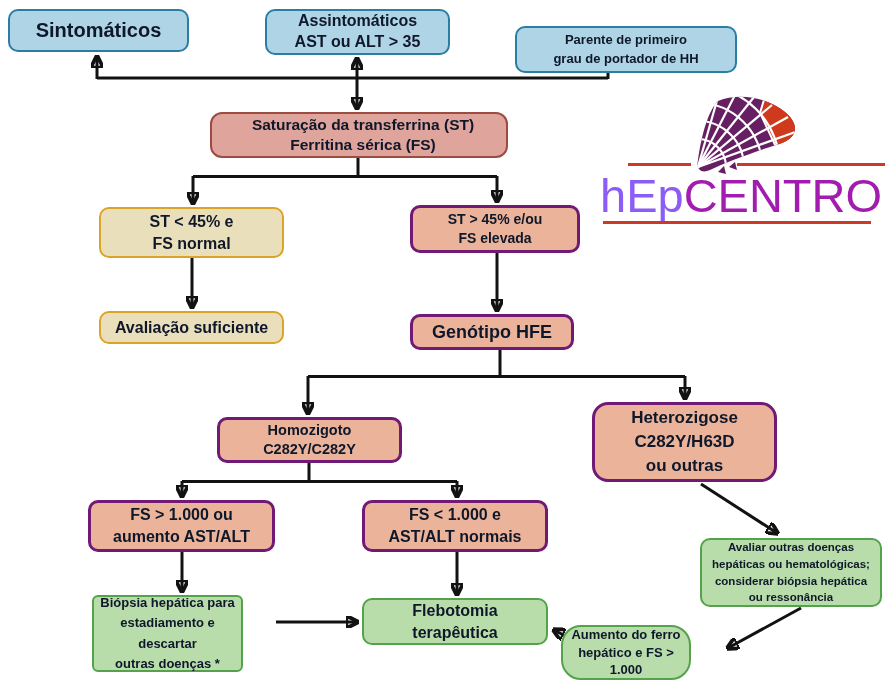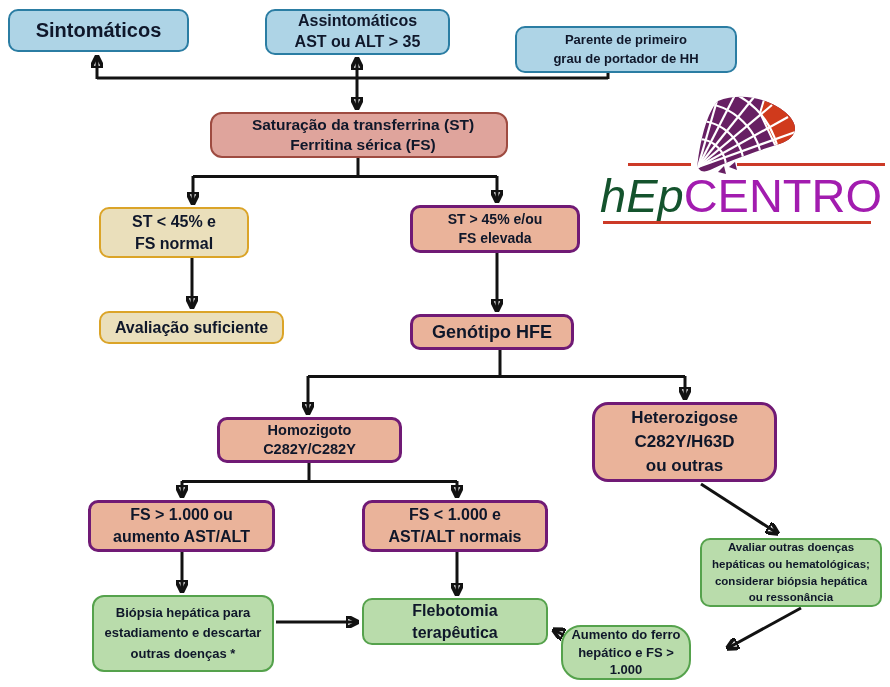--- a/index.html
+++ b/index.html
@@ -31,21 +31,21 @@
   #arrows path{stroke:#121212;stroke-width:3;fill:none;}
   
   #logo{position:absolute;left:598px;top:92px;width:292px;height:150px;z-index:2;}
   #liver{position:absolute;left:90px;top:2px;width:112px;height:82px;}
   #logo-text{
     position:absolute;left:2px;top:80px;
     font-size:47px;line-height:1;letter-spacing:0px;
     font-family:"Liberation Sans", sans-serif;
     white-space:nowrap;
   }
-  .logo-red{color:#14532d;font-style:italic;}
+  .logo-red{color:#8b5cf6;}
   .logo-purple{color:#a21caf;}
   .logo-line{position:absolute;height:2.5px;background:#cc3a27;}
   #logo-line-left {left:30px;top:71px;width:63px;}
   #logo-line-right{left:139px;top:71px;width:148px;}
   #logo-line-bottom{left:5px;top:129px;width:268px;}
 </style>
 </head>
 <body>
 
 <div id="canvas">
@@ -84,21 +84,21 @@
 
   <div class="node blue" style="left:265px;top:9px;width:185px;height:46px;font-size:16px;line-height:1.3">Assintomáticos
 AST ou ALT &gt; 35</div>
 
   <div class="node blue" style="left:515px;top:26px;width:222px;height:47px;font-size:13px;line-height:1.4">Parente de primeiro
 grau de portador de HH</div>
 
   <div class="node pink" style="left:210px;top:112px;width:298px;height:46px;font-size:15.5px;line-height:1.3">Saturação da transferrina (ST)
 Ferritina sérica (FS)</div>
 
-  <div class="node tan" style="left:99px;top:207px;width:150px;height:51px;font-size:16px">ST &lt; 45% e
+  <div class="node tan" style="left:99px;top:207px;width:185px;height:51px;font-size:16px">ST &lt; 45% e
 FS normal</div>
 
   <div class="node orange" style="left:410px;top:205px;width:170px;height:48px;font-size:14px">ST &gt; 45% e/ou
 FS elevada</div>
 
   <div class="node tan" style="left:99px;top:311px;width:185px;height:33px;font-size:16px">Avaliação suficiente</div>
 
   <div class="node orange" style="left:410px;top:314px;width:164px;height:36px;font-size:18px">Genótipo HFE</div>
 
   <div class="node orange" style="left:217px;top:417px;width:185px;height:46px;font-size:14.5px;line-height:1.3">Homozigoto
@@ -107,21 +107,21 @@
   <div class="node orange" style="left:592px;top:402px;width:185px;height:80px;font-size:17px;border-radius:16px;line-height:1.4">Heterozigose
 C282Y/H63D
 ou outras</div>
 
   <div class="node orange" style="left:88px;top:500px;width:187px;height:52px;font-size:16px">FS &gt; 1.000 ou
 aumento AST/ALT</div>
 
   <div class="node orange" style="left:362px;top:500px;width:186px;height:52px;font-size:16px">FS &lt; 1.000 e
 AST/ALT normais</div>
 
-  <div class="node green" style="left:92px;top:595px;width:182px;height:77px;font-size:13px;border-radius:12px;line-height:1.55">Biópsia hepática para
+  <div class="node green" style="left:92px;top:595px;width:151px;height:77px;font-size:13px;border-radius:6px;line-height:1.55">Biópsia hepática para
 estadiamento e descartar
 outras doenças *</div>
 
   <div class="node green" style="left:362px;top:598px;width:186px;height:47px;font-size:16px">Flebotomia
 terapêutica</div>
 
   <div class="node green" style="left:700px;top:538px;width:182px;height:69px;font-size:11.5px;line-height:1.45">Avaliar outras doenças
 hepáticas ou hematológicas;
 considerar biópsia hepática
 ou ressonância</div>

